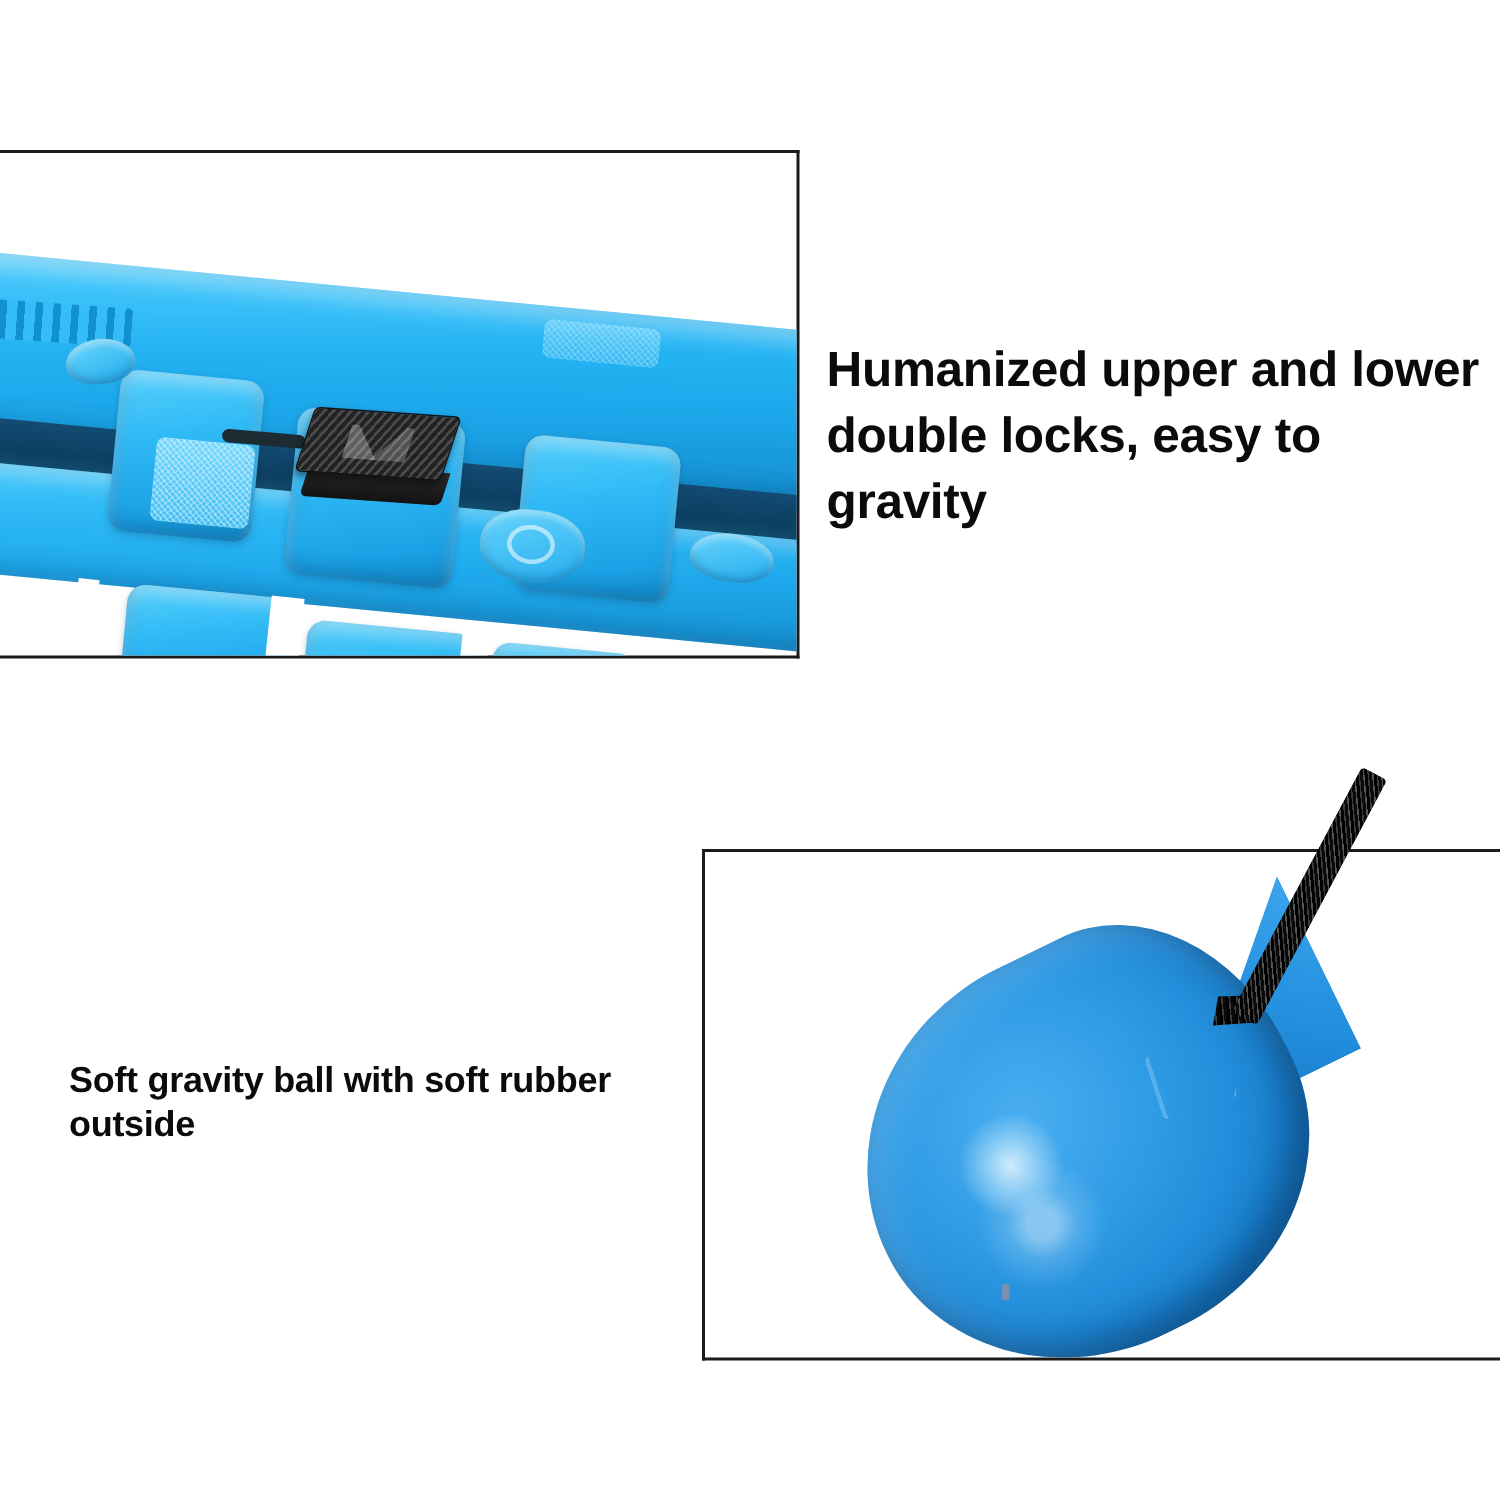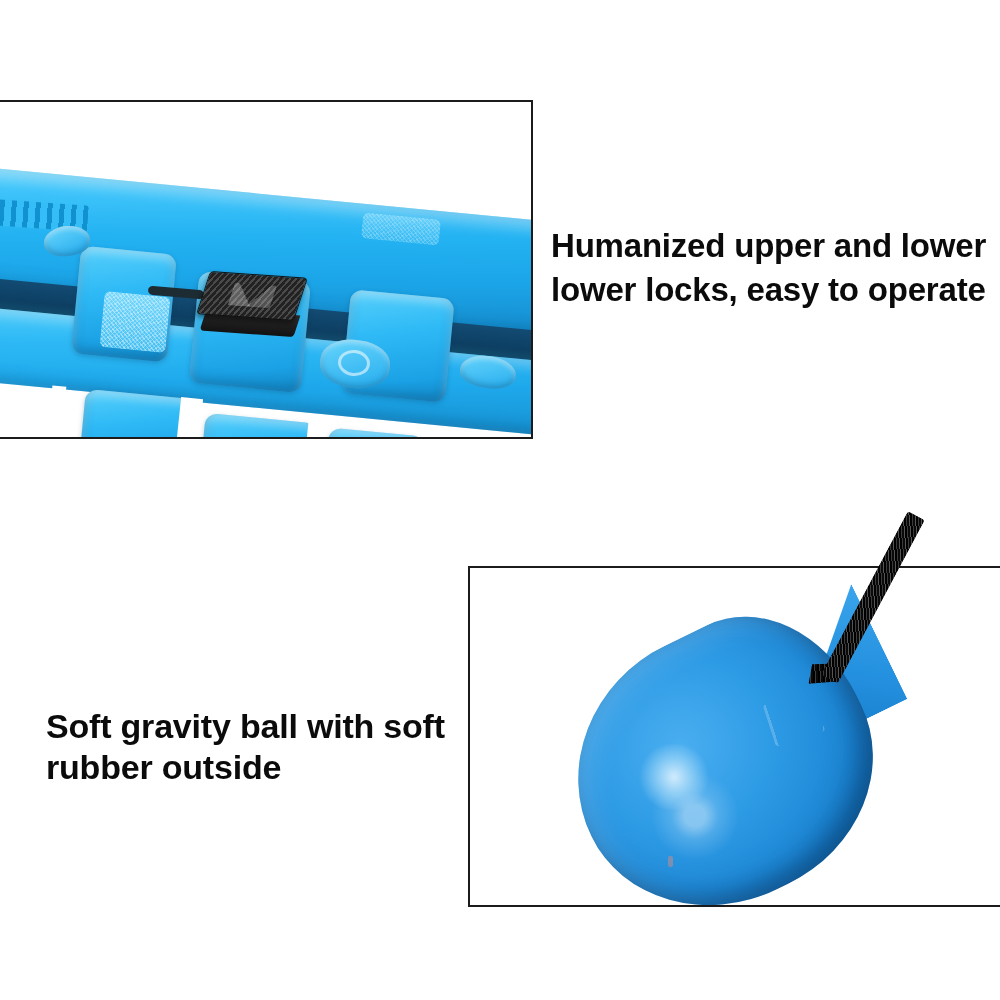--- a/index.html
+++ b/index.html
@@ -61,21 +61,21 @@
     left: 551px;
     top: 224px;
     width: 440px;
     font-size: 33px;
     line-height: 1.33;
   }
   #caption-ball {
     left: 46px;
     top: 706px;
     width: 420px;
-    font-size: 34px;
+    font-size: 24px;
     line-height: 1.22;
   }
 
   
   .photo { position: absolute; left: 0; top: 0; width: 100%; height: 100%; }
 
   .hoop-stage {
     position: absolute;
     left: -6px; top: -4px;
     width: 543px; height: 343px;
@@ -384,21 +384,21 @@
         <div class="collar collar-f"></div>
 
         <div class="gap gap-3"></div>
         <div class="gap gap-1"></div>
         <div class="gap gap-2"></div>
 
       </div>
     </div>
   </div>
 
-  <div class="caption" id="caption-locks">Humanized upper and lower lower locks, easy to operate</div>
+  <div class="caption" id="caption-locks">Humanized upper and lower double locks, easy to gravity</div>
 
   <div class="panel" id="panel-ball">
     <div class="photo">
       <div class="ball-stage">
         <div class="ball-tip"></div>
         <div class="ball-body"></div>
         <div class="ball-rim"></div>
         <div class="ball-emboss"></div>
         <div class="ball-gloss"></div>
         <div class="cord-taper"></div>

